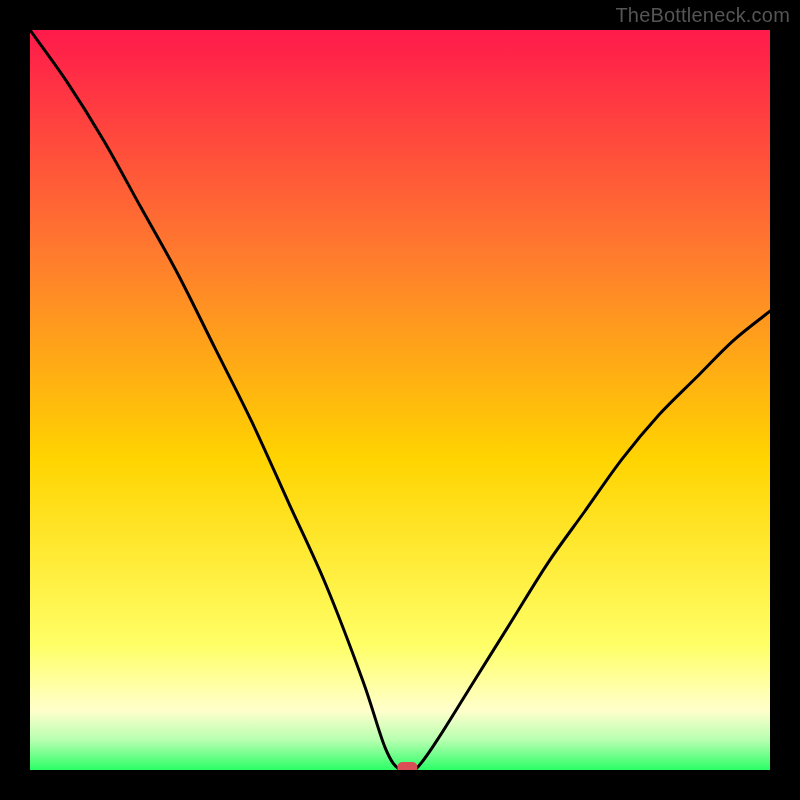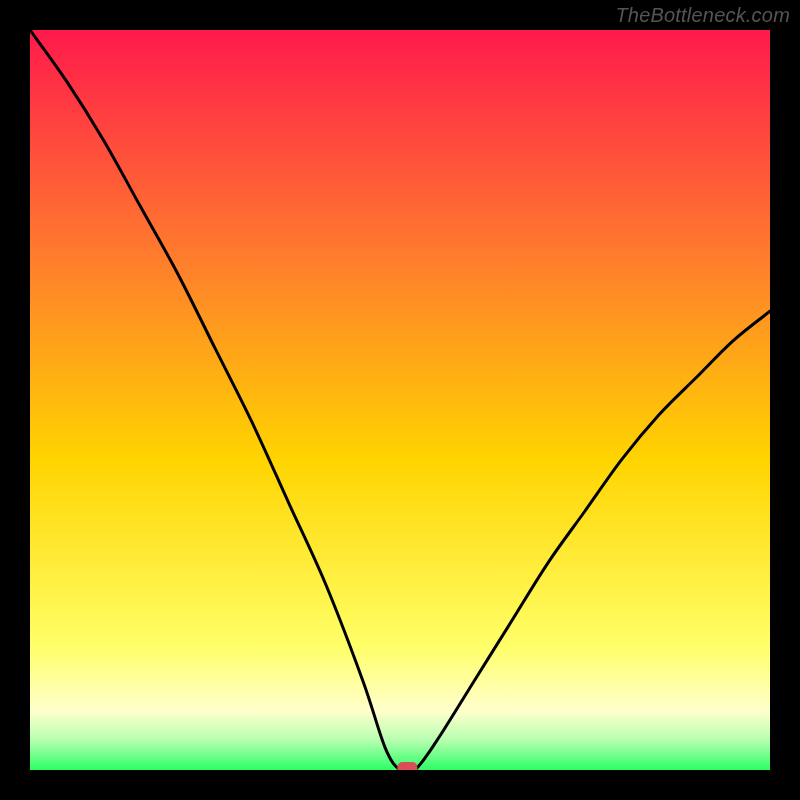--- a/index.html
+++ b/index.html
@@ -9,21 +9,20 @@
     height: 800px;
     background: #000;
     overflow: hidden;
     font-family: Arial, Helvetica, sans-serif;
   }
   .frame {
     position: relative;
     width: 800px;
     height: 720px;
     background: #000;
-    font-style: italic;
   }
   .watermark {
     position: absolute;
     top: 4px;
     right: 10px;
     color: #555;
     font-size: 20px;
     font-weight: 500;
     letter-spacing: 0.2px;
     z-index: 10;

